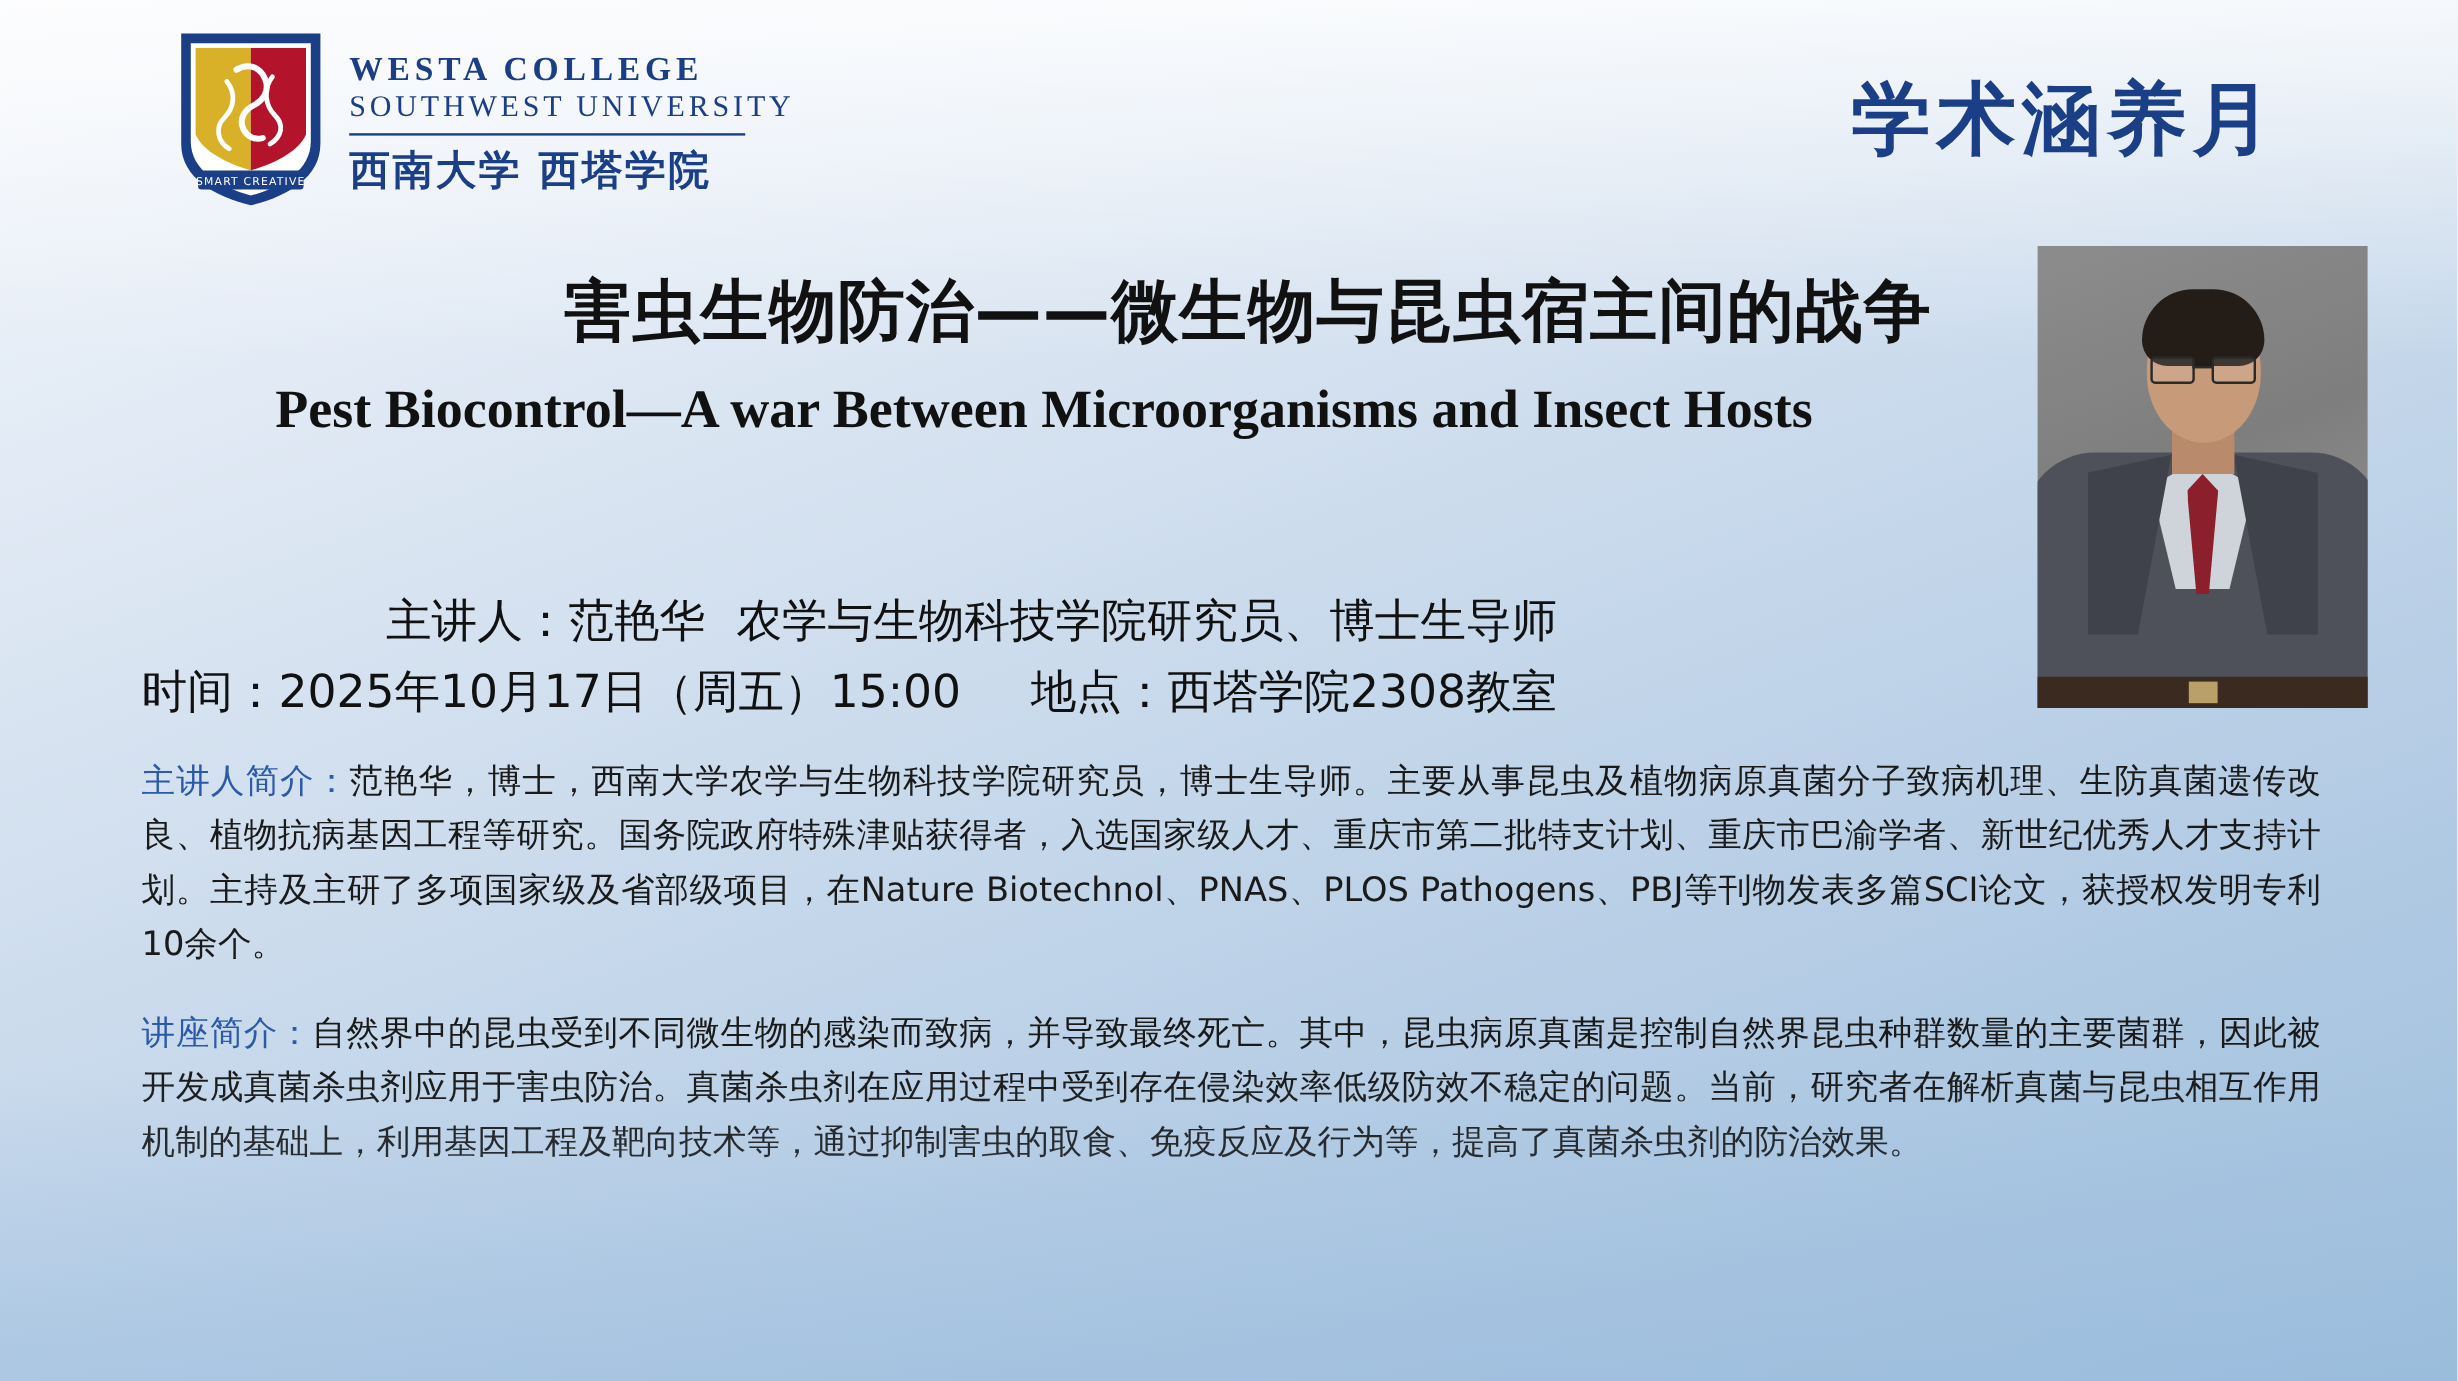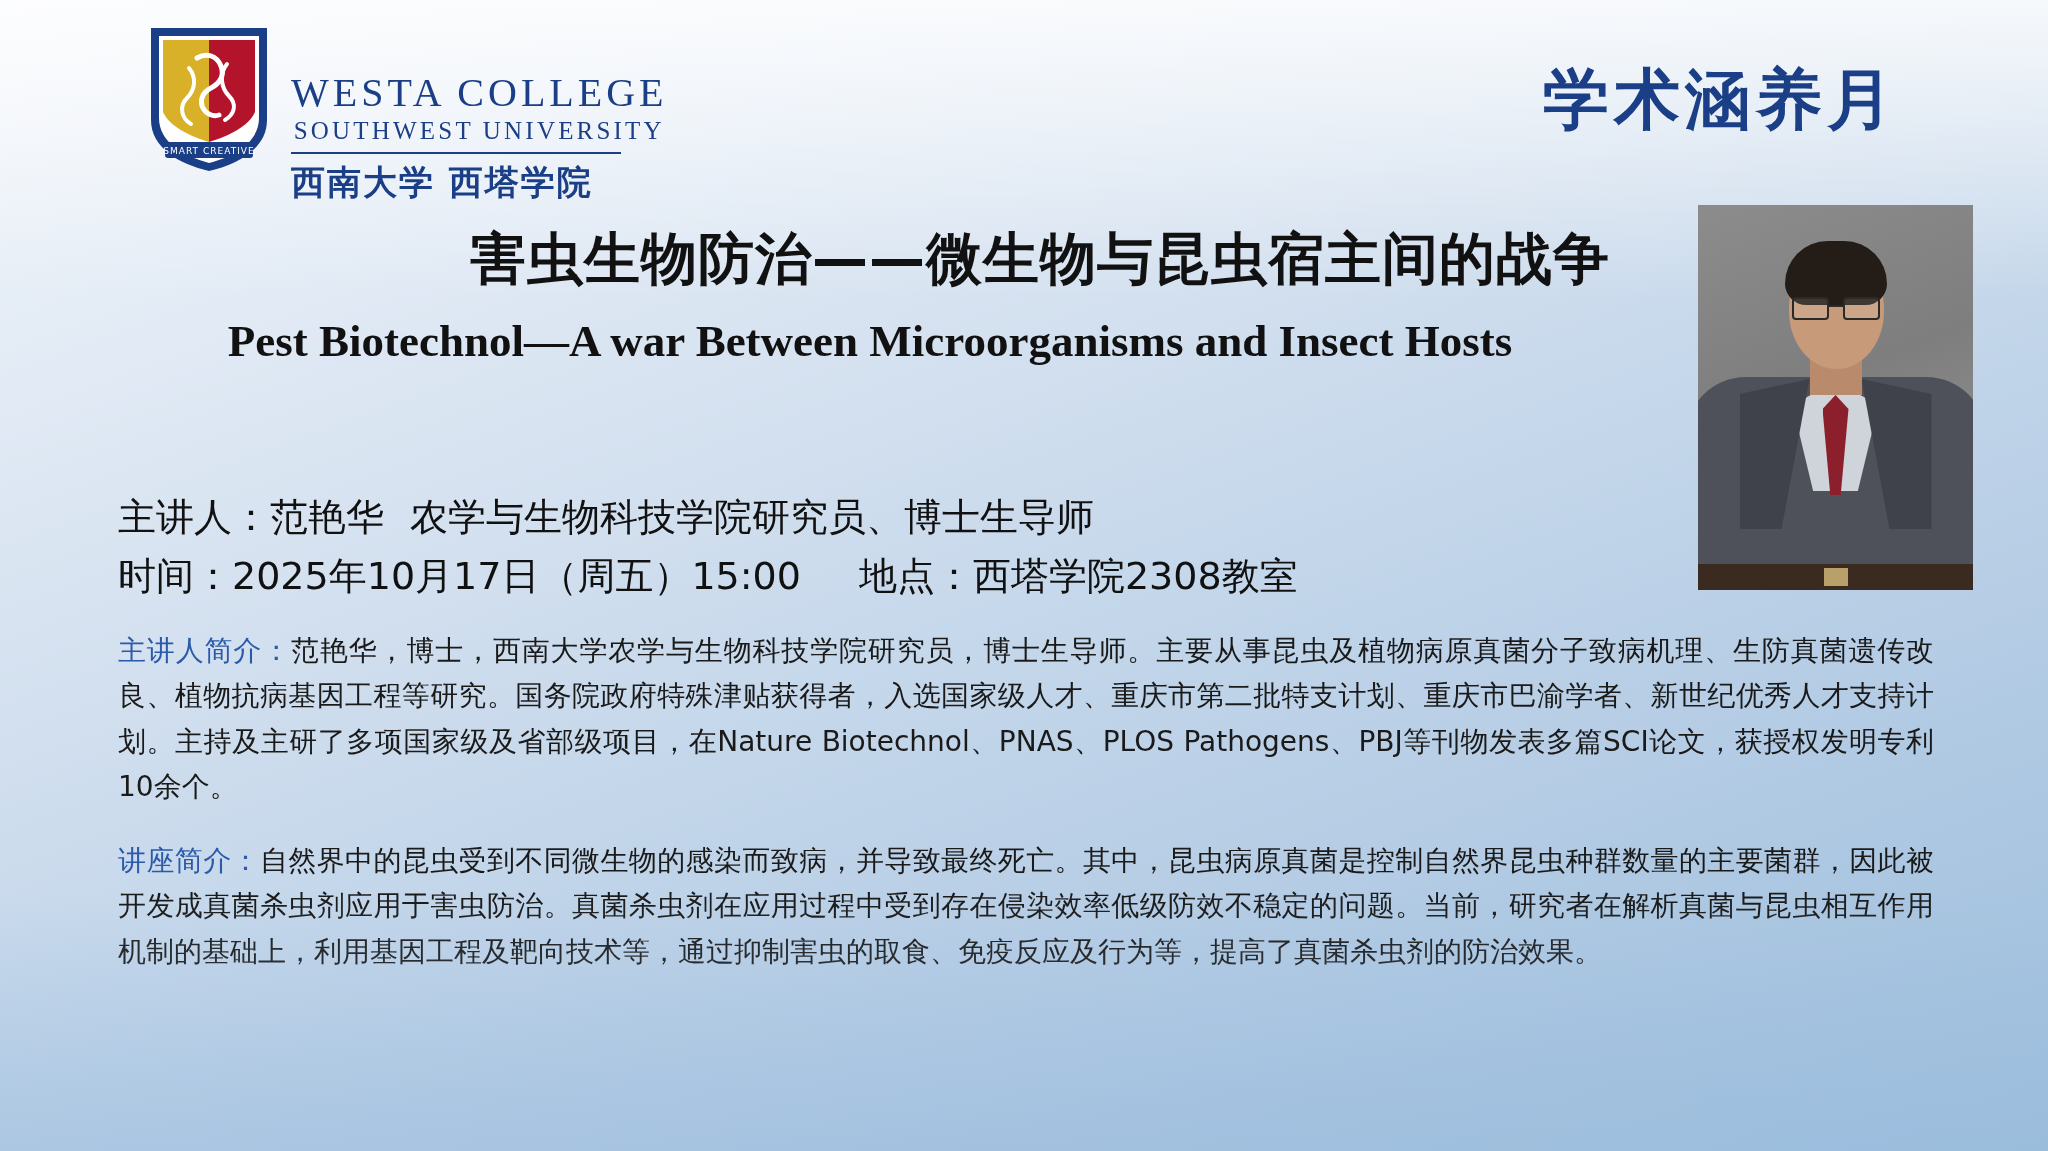--- a/index.html
+++ b/index.html
@@ -54,26 +54,25 @@
     width: 128px;
     height: 150px;
   }
   .crest svg { display: block; }
   .logo-text {
     margin-left: 18px;
     padding-top: 20px;
   }
   .logo-line1 {
     font-family: "Liberation Serif", serif;
-    font-size: 40px;
+    font-size: 28px;
     letter-spacing: 4px;
     color: #1b3f86;
-    font-weight: 400;
+    font-weight: 700;
     line-height: 1.05;
-    margin-top: 28px;
   }
   .logo-line2 {
     font-family: "Liberation Serif", serif;
     font-size: 25px;
     letter-spacing: 3.2px;
     color: #1b3f86;
     font-weight: 400;
     margin-top: 3px;
     text-align: center;
   }
@@ -263,20 +262,21 @@
 
   
   .meta {
     position: absolute;
     left: 118px;
     top: 488px;
     font-family: "DejaVu Sans", sans-serif;
     font-size: 38px;
     color: #111111;
     line-height: 1.55;
+    text-align: right;
   }
   .meta .row { white-space: nowrap; }
   .meta .gap-s { display: inline-block; width: 26px; }
   .meta .gap-l { display: inline-block; width: 58px; }
 
   
   .section {
     position: absolute;
     left: 118px;
     width: 1816px;
@@ -338,21 +338,21 @@
     <div class="p-glasses">
         <i class="l"></i>
         <b></b>
         <i class="r"></i>
       </div>
     <div class="p-belt"></div>
     <div class="p-buckle"></div>
   </div>
 
   <div class="title-zh">害虫生物防治——微生物与昆虫宿主间的战争</div>
-  <div class="title-en">Pest Biotechnol—A war Between Microorganisms and Insect Hosts</div>
+  <div class="title-en">Pest Biocontrol—A war Between Microorganisms and Insect Hosts</div>
 
   <div class="meta">
     <div class="row">
       <span>主讲人：</span><span>范艳华</span><span class="gap-s"></span><span>农学与生物科技学院研究员、博士生导师</span>
     </div>
     <div class="row">
       <span>时间：</span><span>2025年10月17日（周五）15:00</span><span class="gap-l"></span><span>地点：</span><span>西塔学院2308教室</span>
     </div>
   </div>
 

